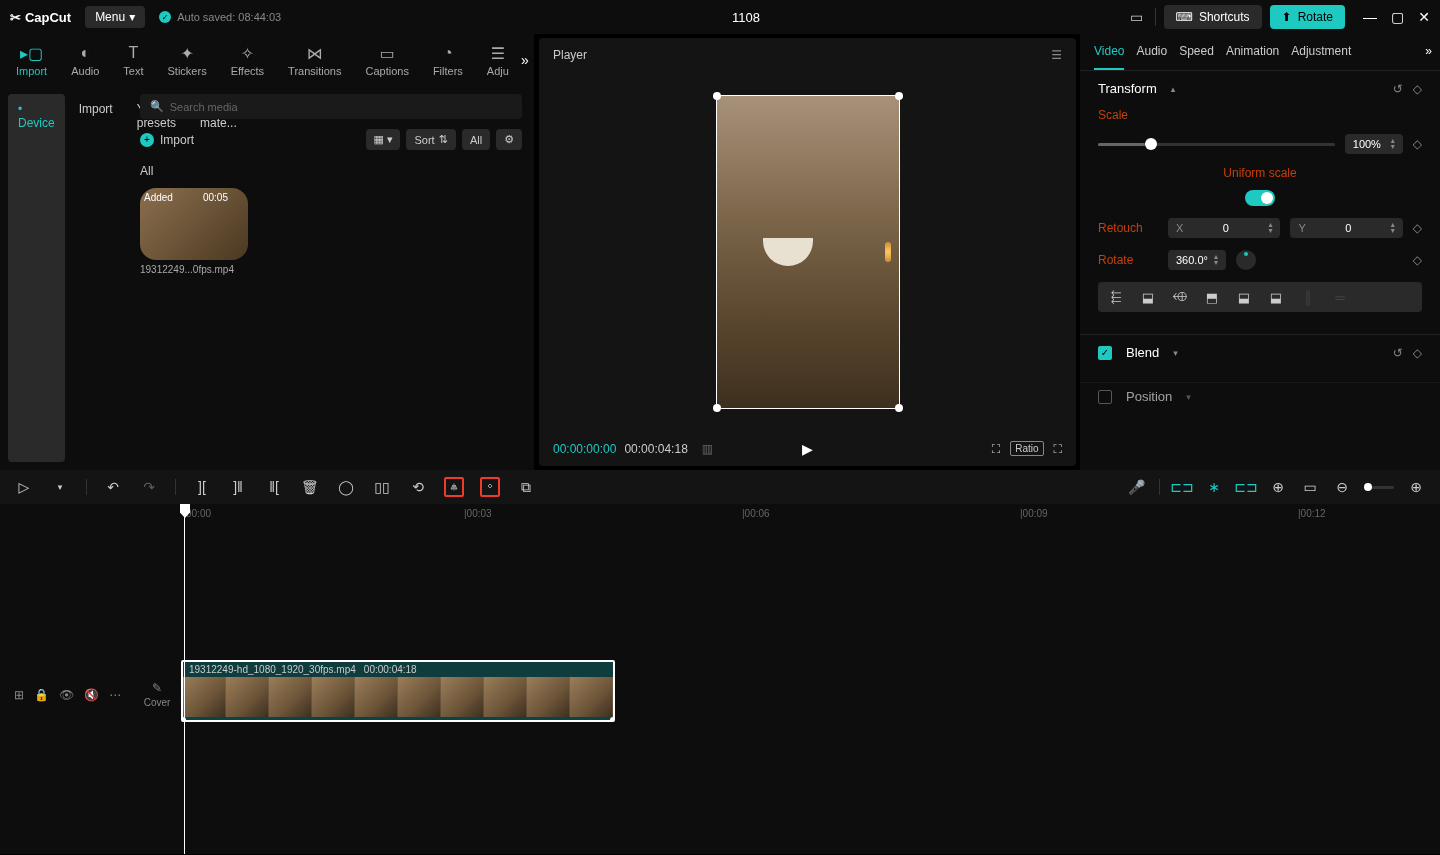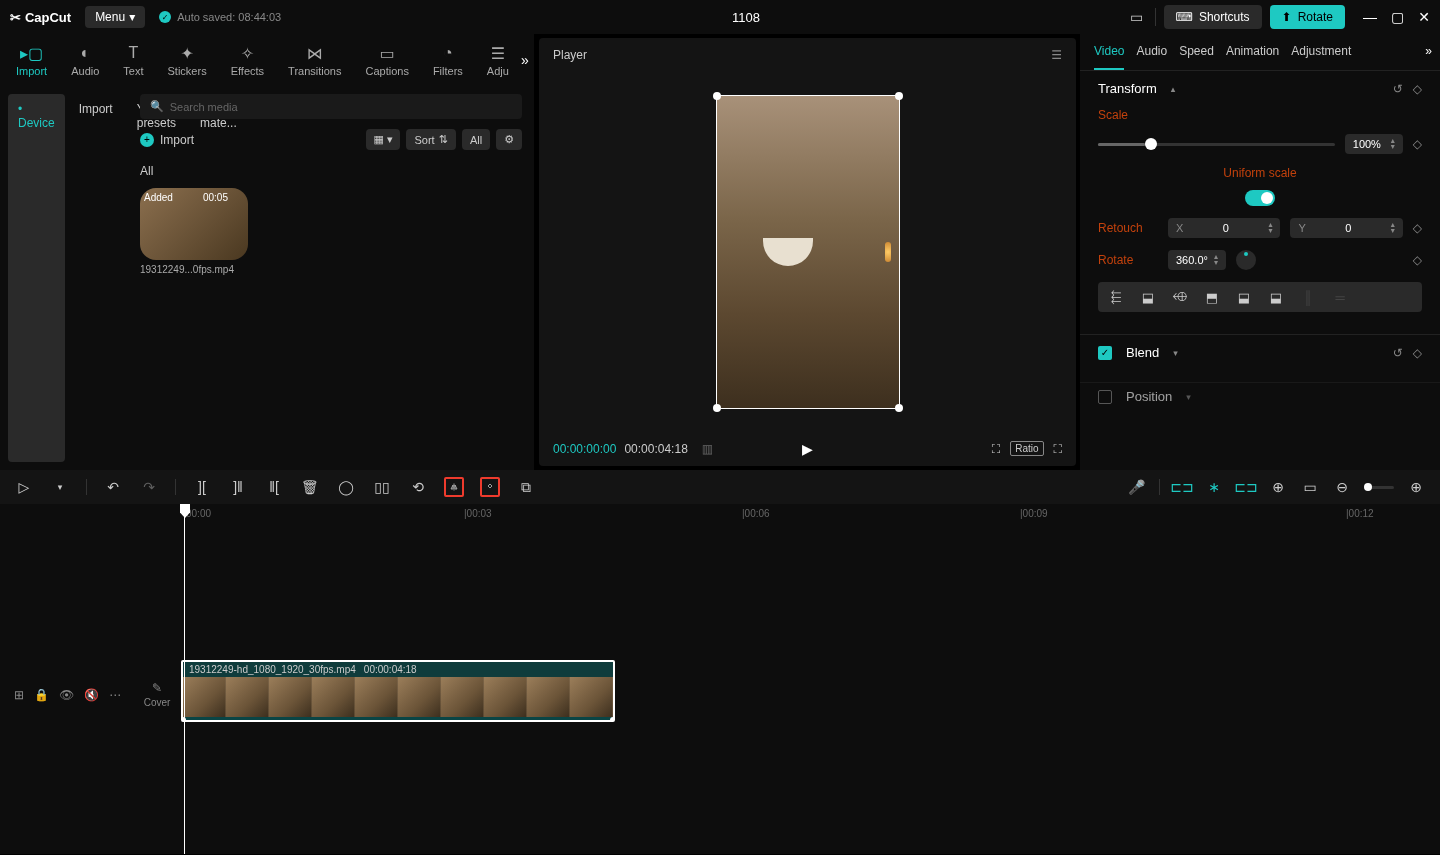--- a/index.html
+++ b/index.html
@@ -426,21 +426,21 @@
   </div>
 </div>
 
 <div class="timeline">
   <div class="ruler">
     <div class="playhead-handle"></div>
   <span class="ruler-mark" style="left: 186px;">00:00</span>
       <span class="ruler-mark" style="left: 464px;">|00:03</span>
       <span class="ruler-mark" style="left: 742px;">|00:06</span>
       <span class="ruler-mark" style="left: 1020px;">|00:09</span>
-      <span class="ruler-mark" style="left: 1346px;">|00:12</span>
+      <span class="ruler-mark" style="left: 1298px;">|00:12</span>
     </div>
   <div class="playhead-line"></div>
   <div class="track-area">
     <div class="track-icons">
       <span>⊞</span>
       <span>🔒</span>
       <span>👁</span>
       <span>🔇</span>
       <span>⋯</span>
     </div>

